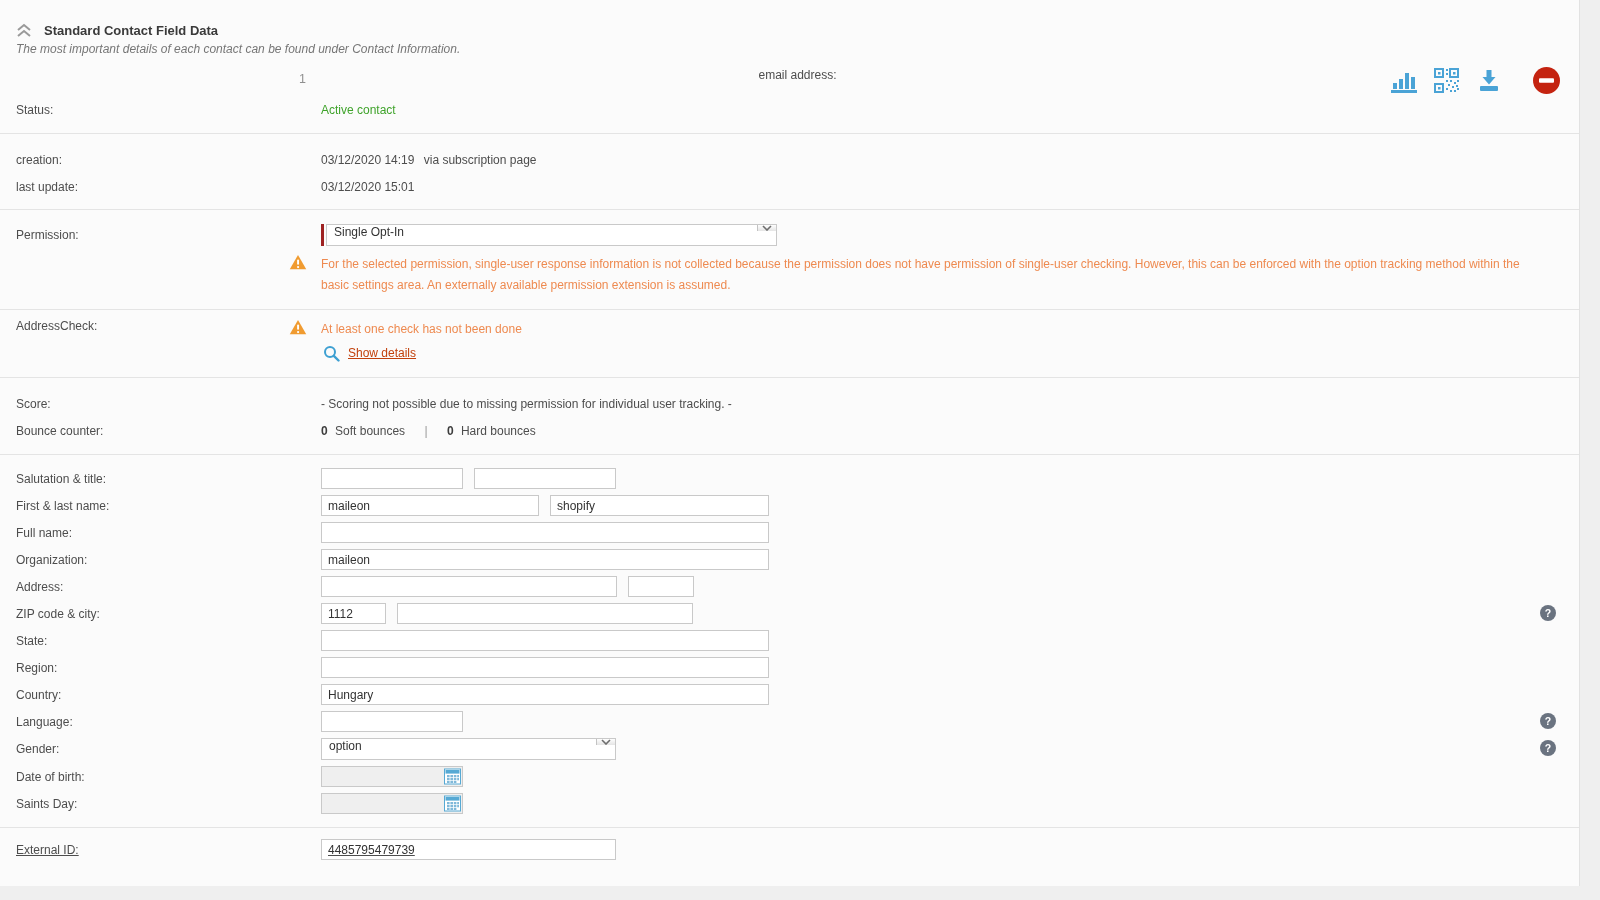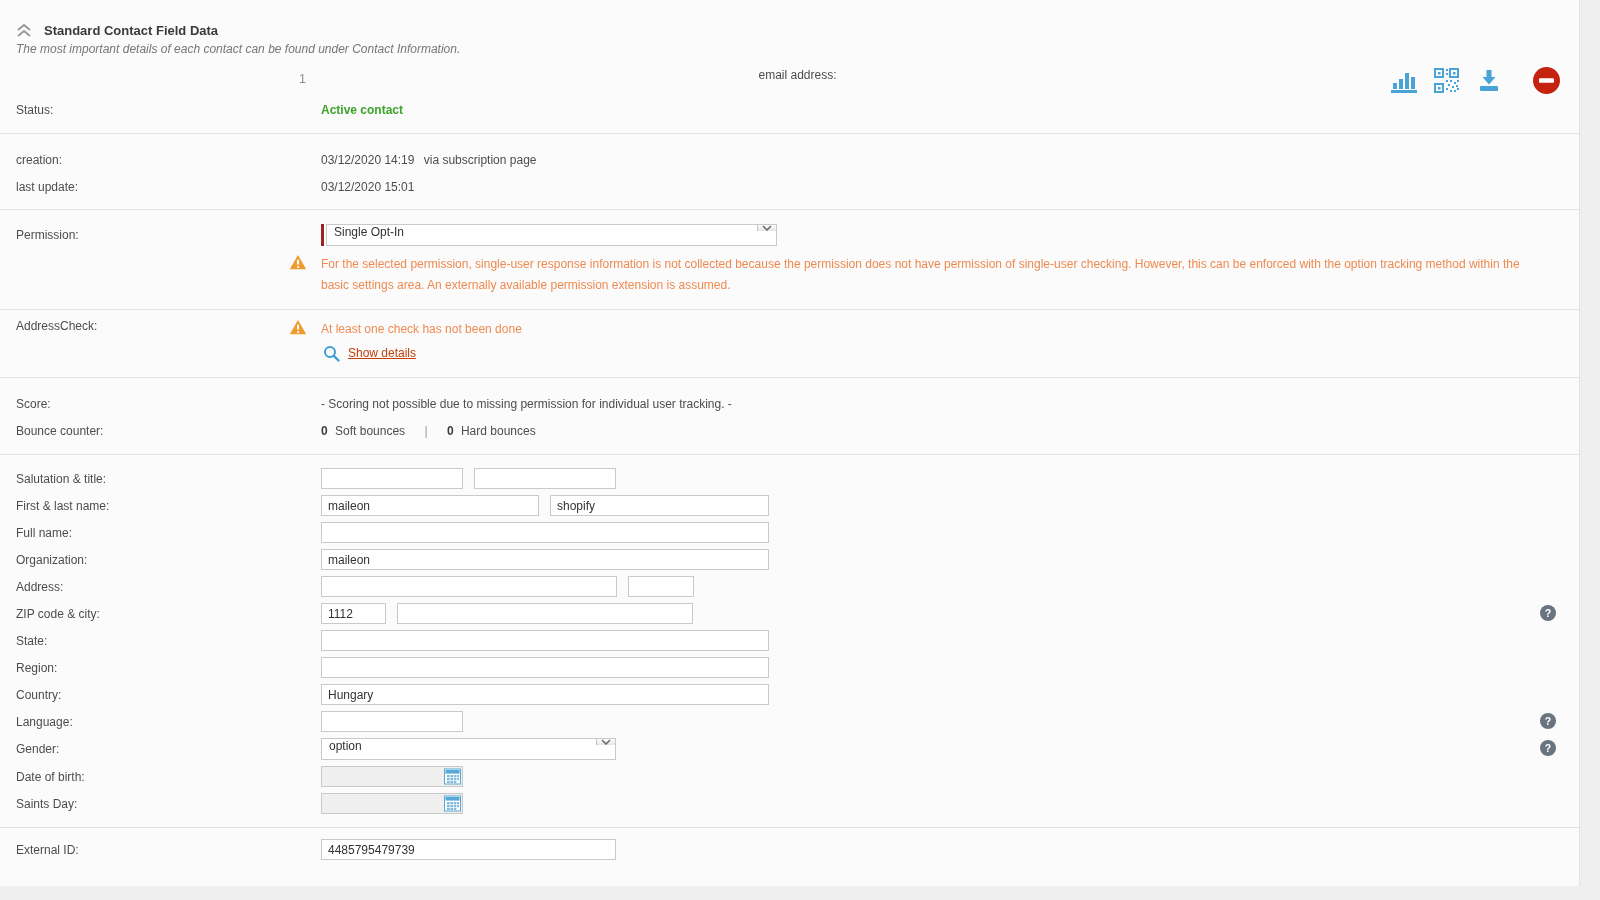--- a/index.html
+++ b/index.html
@@ -17,21 +17,21 @@
     background:#fbfbfb;
     border-right:1px solid #e2e2e2;
   }
   section { position:relative; border-bottom:1px solid #e4e4e4; overflow:hidden; }
   .sec-a { height:134px; }
   .sec-b { height:76px; }
   .sec-c { height:100px; }
   .sec-d { height:68px; }
   .sec-e { height:77px; }
   .sec-f { height:373px; padding-top:13px; }
-  .sec-g { height:58px; border-bottom:none; padding-top:11px; }
+  .sec-g { height:58px; border-bottom:none; padding-top:11px;text-decoration:underline; }
 
   .hdr { display:flex; align-items:center; gap:12px; padding:28px 0 0 16px; height:33px; }
   .hdr h1 { font-size:13px; font-weight:bold; color:#3a3a3a; margin:0; }
   .collapse-btn { display:inline-flex; cursor:pointer; }
   .subtitle { margin:9px 0 0 16px; font-style:italic; color:#767676; }
 
   .row { position:relative; display:flex; align-items:center; }
   .lbl { flex:0 0 321px; padding-left:16px; color:#4d4d4d; }
   .lbl-flex { flex:0 0 321px; padding:0 14px 0 16px; display:flex; align-items:flex-start; justify-content:space-between; }
 
@@ -53,21 +53,21 @@
     position:absolute; left:9px; top:5px; height:11px; width:212px;
     background:repeating-linear-gradient(90deg,#b5b5b5 0 36px, rgba(0,0,0,0) 36px 45px);
     filter:blur(3px); border-radius:3px; opacity:.8; pointer-events:none;
   }
   .idx { position:absolute; left:299px; top:4px; color:#8f8f8f; font-size:12.5px; }
 
   .toolbar { position:absolute; top:66px; right:18px; display:flex; align-items:center; gap:17px; }
   .toolbar .icon-btn { cursor:pointer; display:inline-flex; }
   .remove-btn { margin-left:13px; }
 
-  .green { color:#3fa32b; font-weight:bold; }
+  .green { color:#3fa32b; font-weight:normal; }
   .orange { color:#ee8a50; }
   .muted-sep { color:#9a9a9a; }
   .b { font-weight:bold; color:#3d3d3d; }
 
   .sel {
     display:flex; align-items:flex-start; height:22px;
     border:1px solid #c9c9c9; background:#fff; cursor:pointer;
   }
   .sel .sel-txt { flex:1; display:flex; align-items:center; padding:0 7px; color:#333; }
   .sel .sel-btn {

